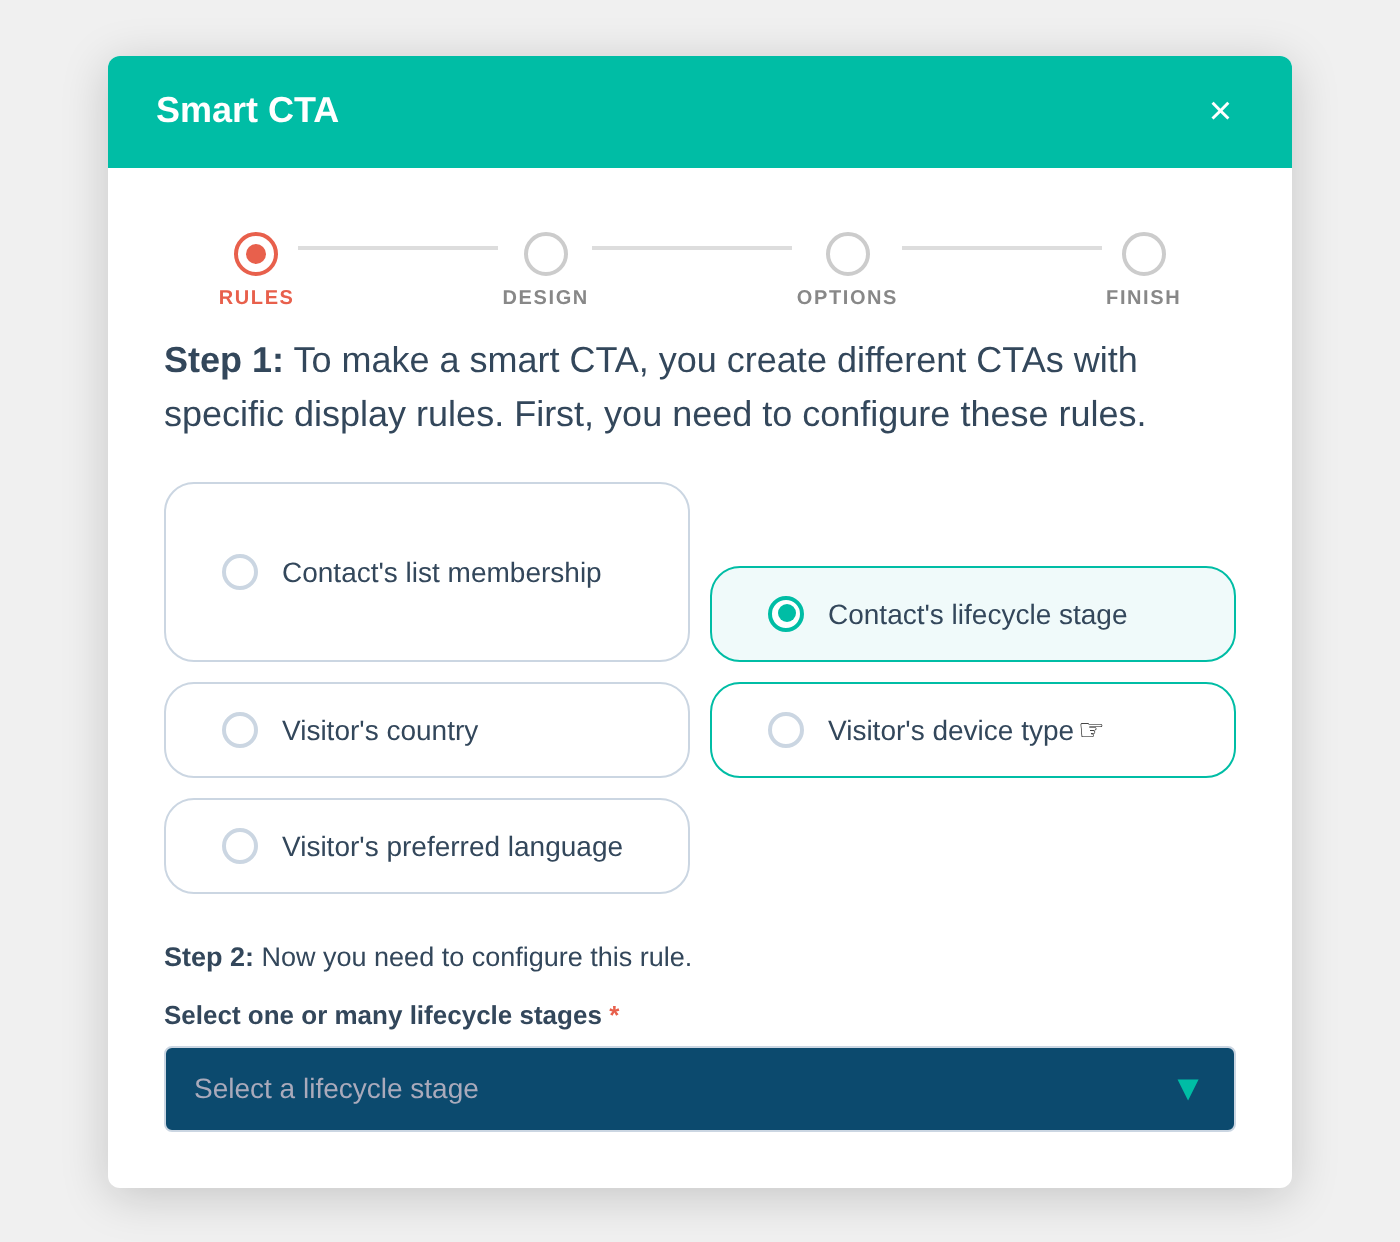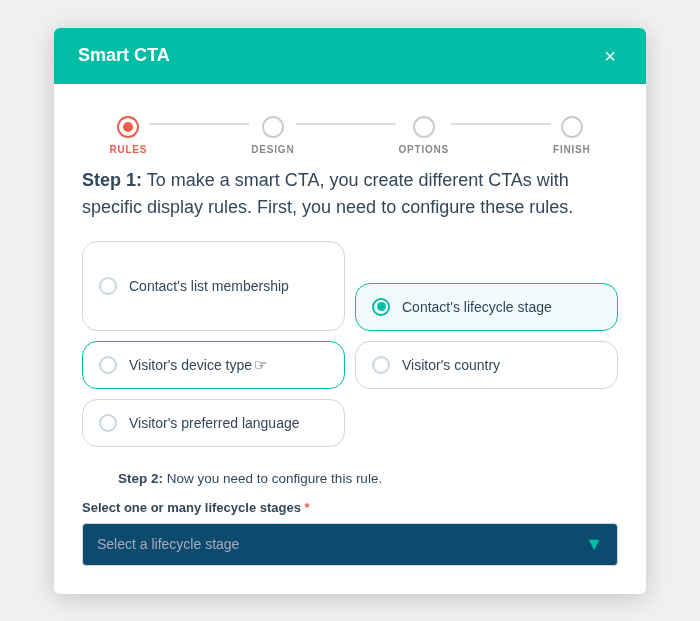--- a/index.html
+++ b/index.html
@@ -111,21 +111,21 @@
       display: grid;
       grid-template-columns: 1fr 1fr;
       gap: 10px;
       margin-bottom: 24px;
     }
     .option-card {
       display: flex;
       align-items: center;
       border: 1.5px solid #CBD6E2;
       border-radius: 15px;
-      padding: 14px 16px;
+      padding: 14px 28px;
       cursor: pointer;
       background: #fff;
       transition: border-color 0.15s;
     }
     .option-card.selected {
       border-color: #00BDA5;
       background: #F0FAFA;
       margin-top: 42px;
     }
     .option-card.hovered {
@@ -159,21 +159,20 @@
       font-weight: 400;
     }
     
     .step2-title {
       font-size: 13.5px;
       color: #33475b;
       margin-bottom: 14px;
     }
     .step2-title strong {
       font-weight: 700;
-      margin-left: 36px;
     }
     .dropdown-label {
       font-size: 13px;
       font-weight: 700;
       color: #33475b;
       margin-bottom: 8px;
     }
     .dropdown-label .required {
       color: #E8604C;
     }
@@ -246,29 +245,29 @@
         <span class="option-label">Contact's list membership</span>
       </div>
 
       <div class="option-card selected">
         <div class="radio-outer selected">
           <div class="radio-inner"></div>
         </div>
         <span class="option-label">Contact's lifecycle stage</span>
       </div>
 
+      <div class="option-card">
+        <div class="radio-outer"></div>
+        <span class="option-label">Visitor's country</span>
+      </div>
+
       <div class="option-card hovered">
         <div class="radio-outer"></div>
         <span class="option-label">Visitor's device type</span>
         <span class="cursor-hand">☞</span>
-      </div>
-
-      <div class="option-card">
-        <div class="radio-outer"></div>
-        <span class="option-label">Visitor's country</span>
       </div>
 
 
       <div class="option-card">
         <div class="radio-outer"></div>
         <span class="option-label">Visitor's preferred language</span>
       </div>
 
     </div>
 

